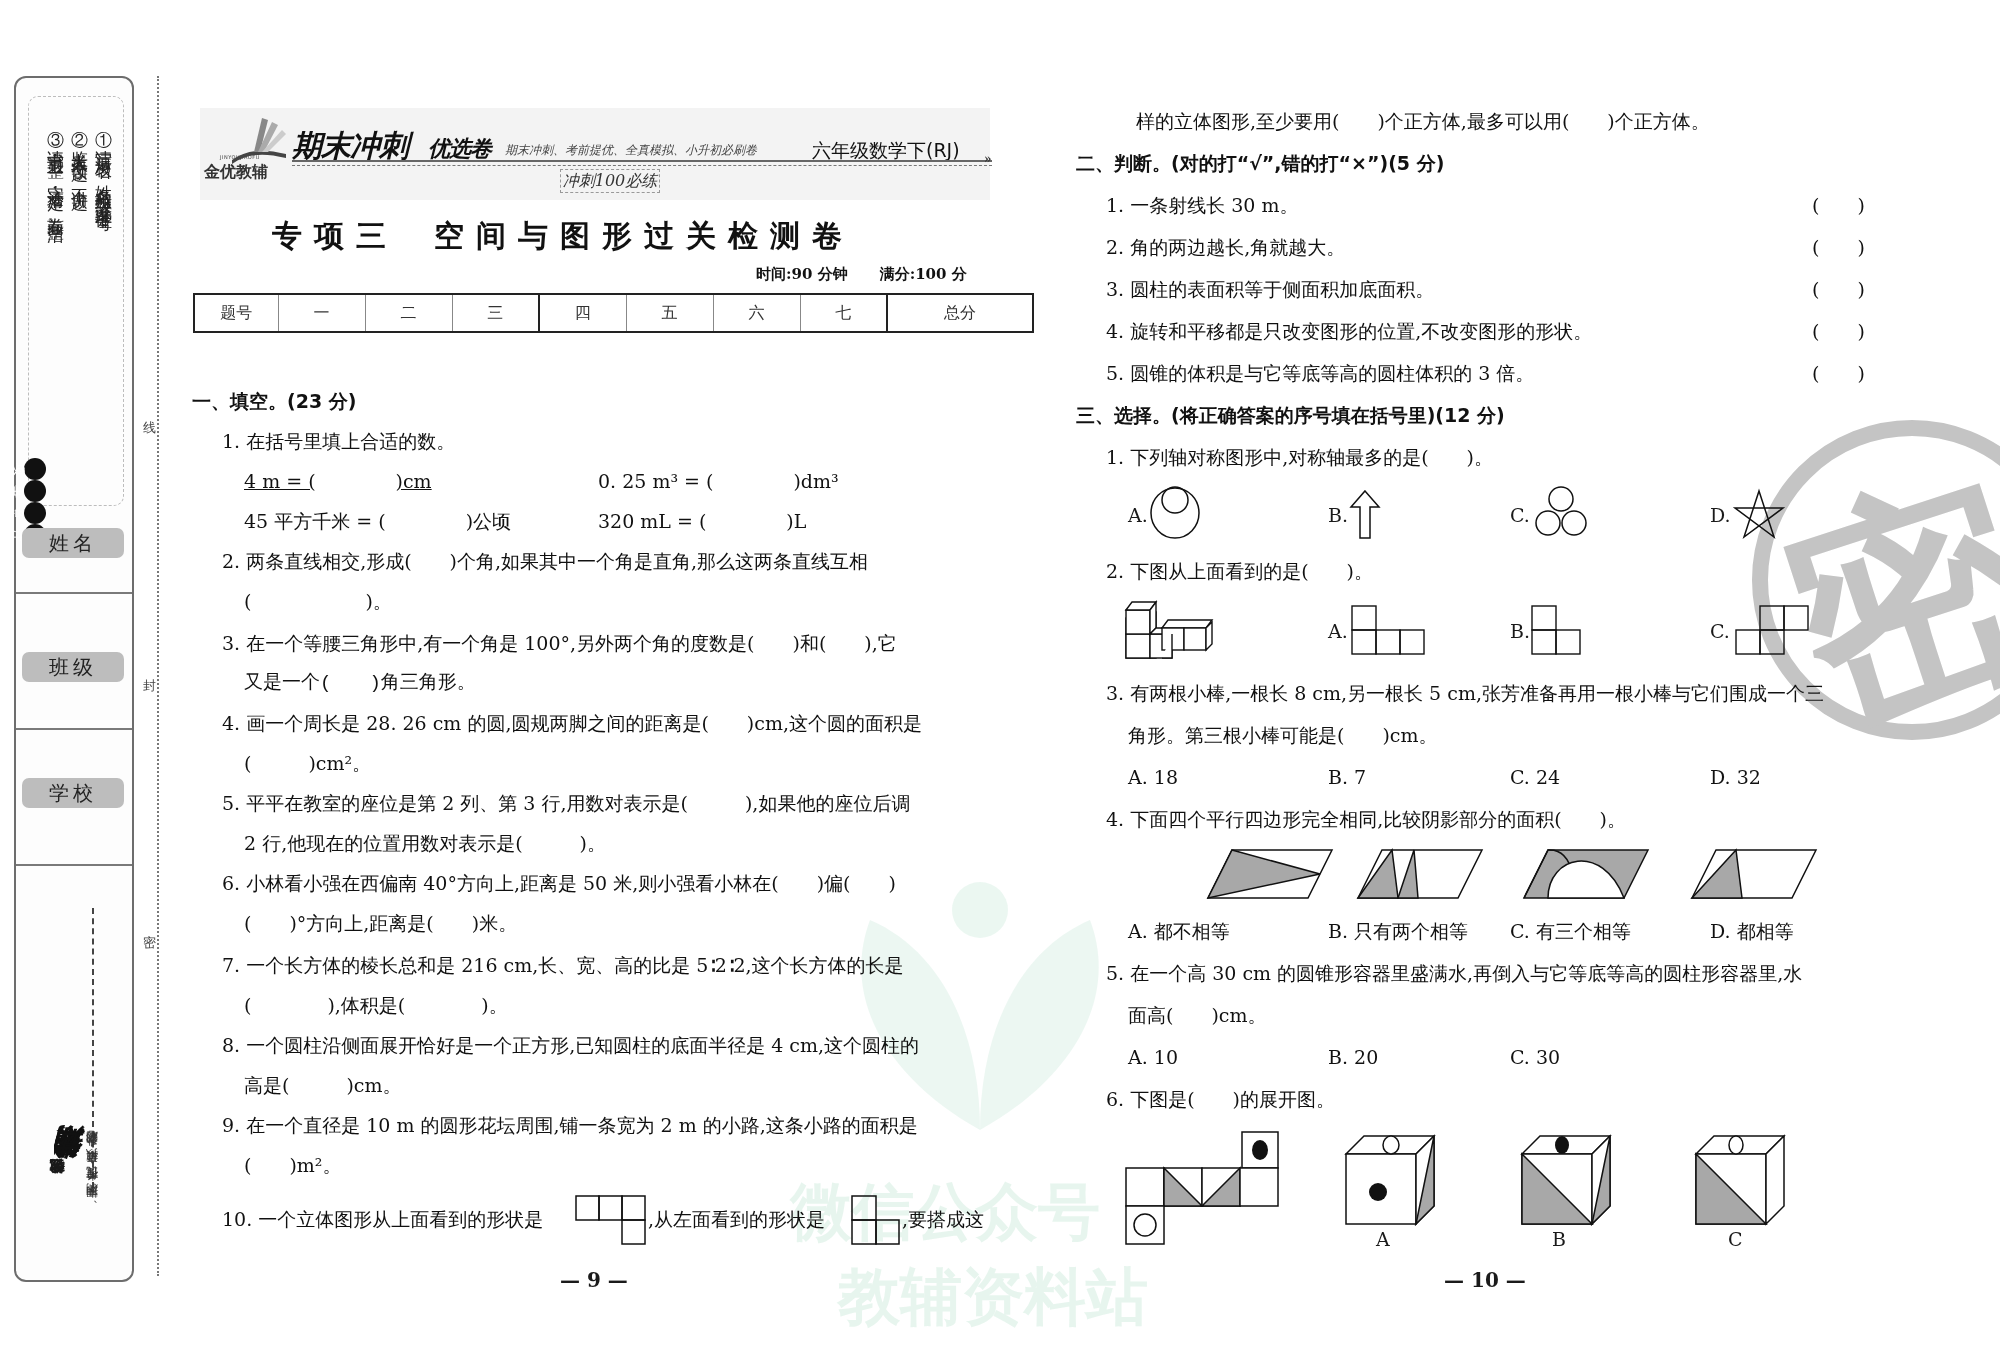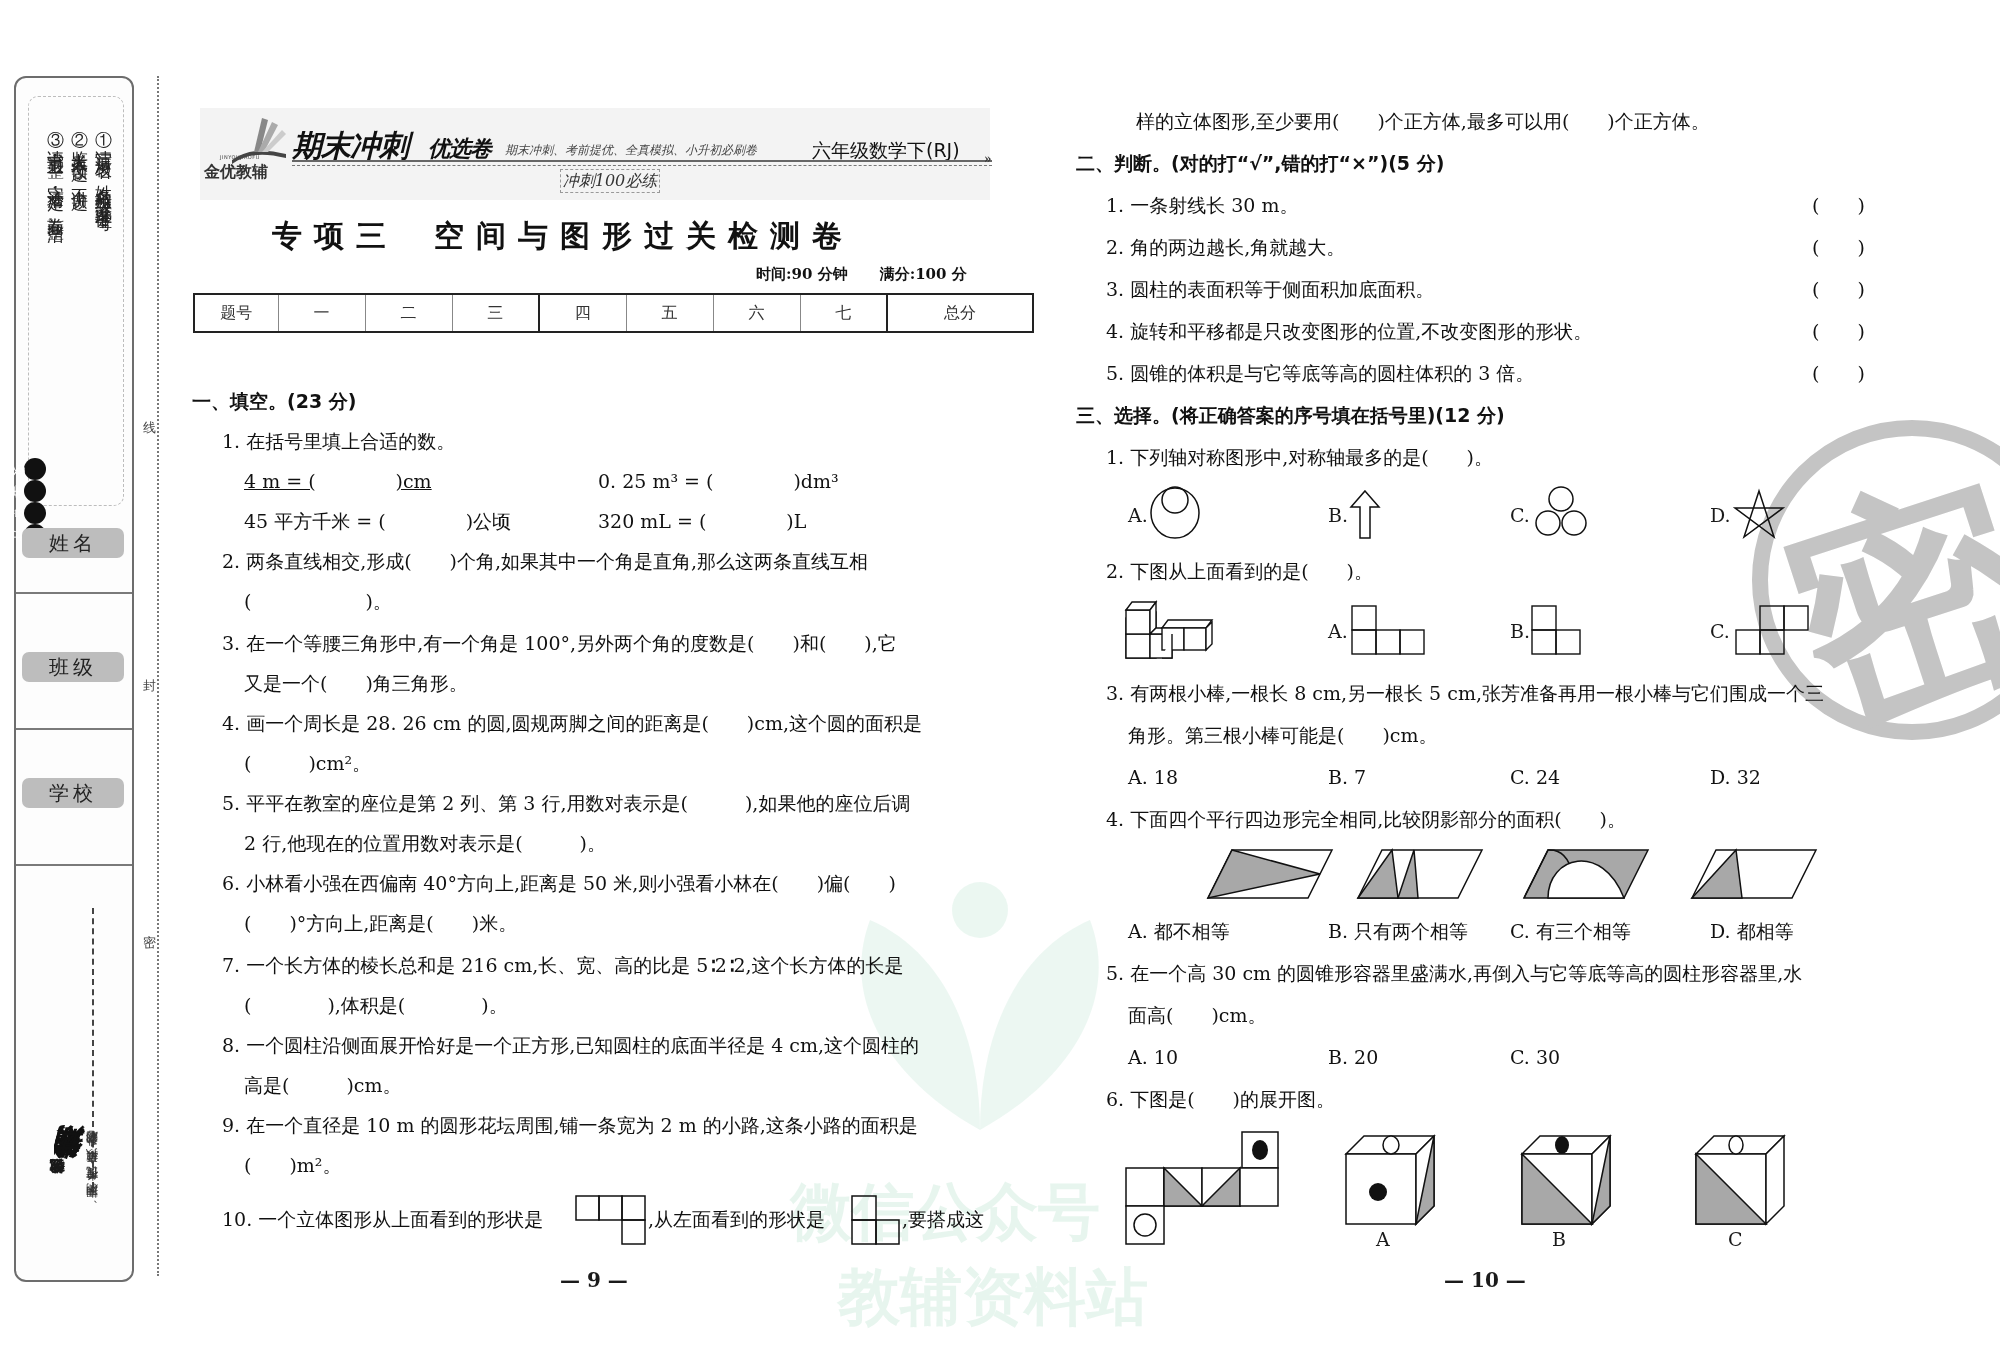--- a/index.html
+++ b/index.html
@@ -178,21 +178,21 @@
 <div class="q" style="left:222px;top:432px;">1. 在括号里填上合适的数。</div>
 
 <div class="q" style="left:244px;top:472px;text-decoration:underline;"><span>4 m = (</span><span style="display:inline-block;width:80px"></span><span>)cm</span></div>
 <div class="q" style="left:598px;top:472px;"><span>0. 25 m³ = (</span><span style="display:inline-block;width:80px"></span><span>)dm³</span></div>
 <div class="q" style="left:244px;top:512px;"><span>45 平方千米 = (</span><span style="display:inline-block;width:80px"></span><span>)公顷</span></div>
 <div class="q" style="left:598px;top:512px;"><span>320 mL = (</span><span style="display:inline-block;width:80px"></span><span>)L</span></div>
 
 <div class="q" style="left:222px;top:552px;">2. 两条直线相交,形成(　　)个角,如果其中一个角是直角,那么这两条直线互相</div>
 <div class="q" style="left:244px;top:592px;">(　　　　　　)。</div>
 <div class="q" style="left:222px;top:634px;">3. 在一个等腰三角形中,有一个角是 100°,另外两个角的度数是(　　)和(　　),它</div>
-<div class="q" style="left:244px;top:674px;">又是一个(　　)角三角形。</div>
+<div class="q" style="left:244px;top:674px;font-family:Liberation Mono, monospace;">又是一个(　　)角三角形。</div>
 <div class="q" style="left:222px;top:714px;">4. 画一个周长是 28. 26 cm 的圆,圆规两脚之间的距离是(　　)cm,这个圆的面积是</div>
 <div class="q" style="left:244px;top:754px;">(　　　)cm²。</div>
 <div class="q" style="left:222px;top:794px;">5. 平平在教室的座位是第 2 列、第 3 行,用数对表示是(　　　),如果他的座位后调</div>
 <div class="q" style="left:244px;top:834px;">2 行,他现在的位置用数对表示是(　　　)。</div>
 <div class="q" style="left:222px;top:874px;">6. 小林看小强在西偏南 40°方向上,距离是 50 米,则小强看小林在(　　)偏(　　)</div>
 <div class="q" style="left:244px;top:914px;">(　　)°方向上,距离是(　　)米。</div>
 <div class="q" style="left:222px;top:956px;">7. 一个长方体的棱长总和是 216 cm,长、宽、高的比是 5∶2∶2,这个长方体的长是</div>
 <div class="q" style="left:244px;top:996px;">(　　　　),体积是(　　　　)。</div>
 <div class="q" style="left:222px;top:1036px;">8. 一个圆柱沿侧面展开恰好是一个正方形,已知圆柱的底面半径是 4 cm,这个圆柱的</div>
 <div class="q" style="left:244px;top:1076px;">高是(　　　)cm。</div>

